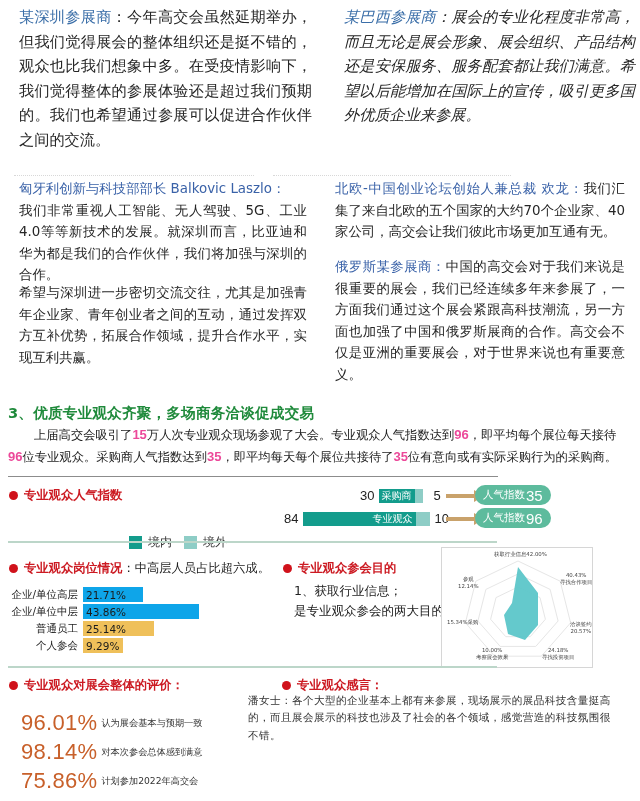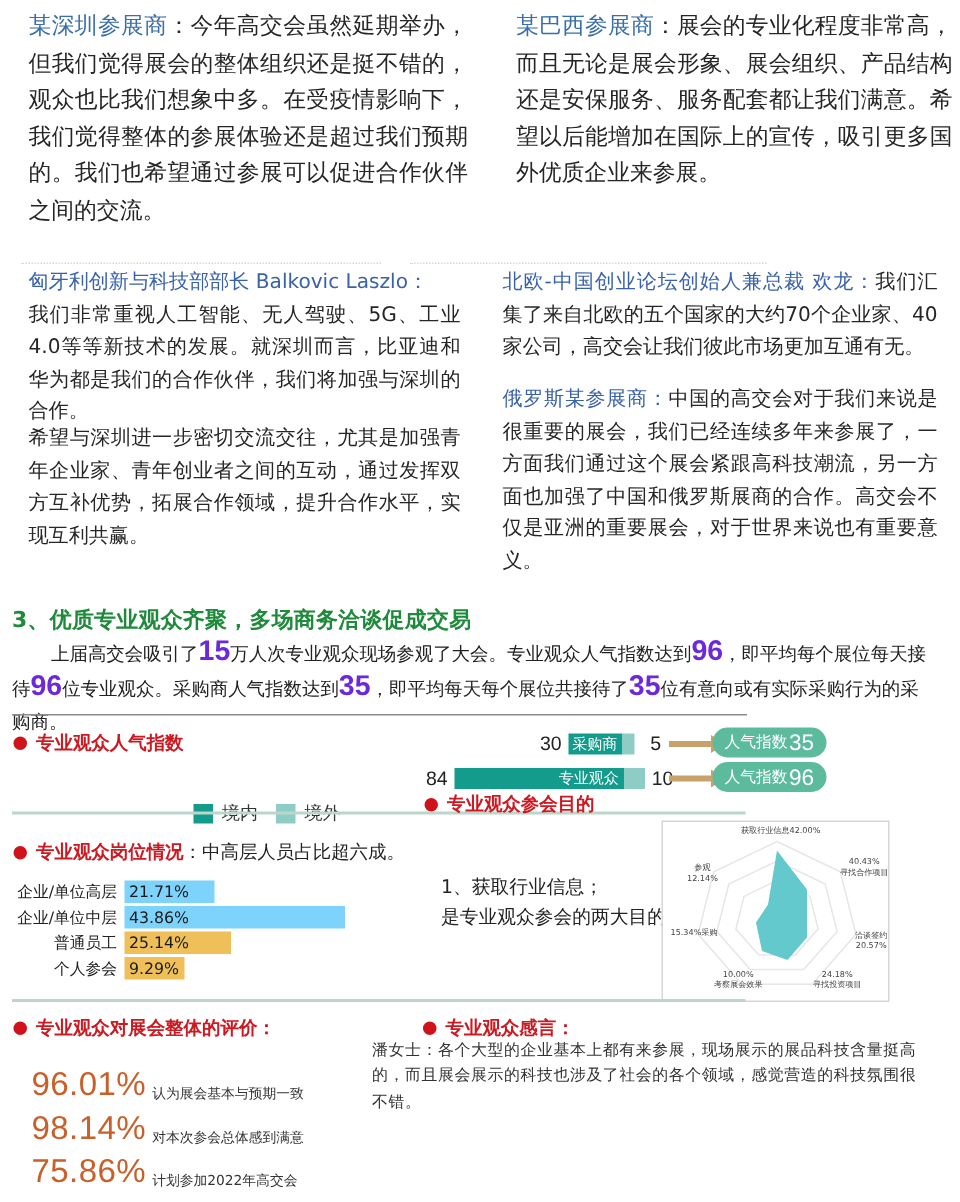--- a/index.html
+++ b/index.html
@@ -8,21 +8,21 @@
 
   .quote { position: absolute; font-size: 15.2px; line-height: 24.5px; color: #262626; text-align: justify; }
   .quote .who { color: #3a6ea8; }
   .q-small { font-size: 13.4px; line-height: 21.6px; }
   .q-small .who { color: #3a62a8; }
 
   .dotline { position: absolute; top: 175px; height: 0; border-top: 1px dotted #d8d8d8; }
 
   .sec-title { position: absolute; left: 8px; top: 404px; font-size: 14.6px; font-weight: bold; color: #1f8a3b; letter-spacing: 0.2px; }
   .sec-para { position: absolute; left: 8px; width: 610px; font-size: 12.3px; line-height: 22px; color: #222; }
-  .sec-para .big { color: #6d28d9; font-weight: bold; font-size: 19px; font-family: "Liberation Sans", sans-serif; }
+  .sec-para .big { color: #ec4899; font-weight: bold; font-size: 13px; font-family: "Liberation Sans", sans-serif; }
 
   .hr { position: absolute; left: 8px; width: 490px; height: 1px; background: #8c8c8c; }
   .hr-green { position: absolute; left: 8px; width: 489px; height: 2px; background: #bcd6c9; }
 
   .bullet-title { position: absolute; display: flex; align-items: center; font-size: 12.3px; font-weight: bold; color: #cc1a22; }
   .dot { width: 9px; height: 9px; border-radius: 50%; background: #d0121b; margin-right: 6px; flex: none; }
   .bullet-title .sub { color: #222; font-weight: normal; }
 
   .legend { position: absolute; display: flex; align-items: center; font-size: 12px; color: #333; }
   .legend .sw { width: 13px; height: 13px; margin-right: 6px; }
@@ -30,41 +30,41 @@
 
   .bar-row { position: absolute; display: flex; align-items: center; font-size: 13px; color: #222; font-family: "Liberation Sans", sans-serif; }
   .bar-dom { height: 14px; background: #139c8c; color: #fff; font-size: 10px; display: flex; align-items: center; justify-content: flex-end; padding-right: 4px; }
   .bar-for { height: 14px; background: #8ecdc6; }
   .arrow { position: absolute; width: 38px; height: 12px; }
   .pill { position: absolute; height: 20px; border-radius: 10px; background: #5dbb9d; color: #fff; font-size: 10.5px; display: flex; align-items: center; padding: 0 8px; }
   .pill .num { font-size: 15px; margin-left: 1px; font-family: "Liberation Sans", sans-serif; }
 
   .hbar-label { position: absolute; font-size: 10.5px; color: #222; text-align: right; width: 78px; }
   .hbar { position: absolute; height: 15px; font-size: 10.5px; color: #1b1b1b; display: flex; align-items: center; padding-left: 3px; }
-  .hbar.blue { background: #7dd3fc; }
+  .hbar.blue { background: #0ea5e9; }
   .hbar.gold { background: #efc05a; }
 
   .purpose { position: absolute; left: 294px; top: 581px; font-size: 12.5px; line-height: 19.5px; color: #222; }
 
   .radar-box { position: absolute; left: 441px; top: 547px; width: 152px; height: 121px; border: 1px solid #d6d6d6; background: #fff; }
   .radar-label { position: absolute; font-size: 5.4px; color: #444; line-height: 6.5px; text-align: center; white-space: nowrap; }
 
-  .eval-row { position: absolute; display: flex; align-items: flex-end; }
+  .eval-row { position: absolute; display: flex; align-items: center; }
   .eval-pct { font-family: "Liberation Sans", sans-serif; font-size: 22px; color: #c8602a; letter-spacing: 0.3px; }
   .eval-txt { font-size: 9.2px; color: #333; margin-left: 4px; }
 
   .feel { position: absolute; left: 248px; top: 692px; width: 368px; font-family: "DejaVu Serif", "Liberation Serif", serif; font-size: 10.6px; line-height: 17.4px; color: #333; letter-spacing: 0.4px; }
 </style>
 </head>
 <body>
 
 <div class="quote" style="left:19px; top:5px; width:293px;">
   <span class="who">某深圳参展商</span><span>：今年高交会虽然延期举办，但我们觉得展会的整体组织还是挺不错的，观众也比我们想象中多。在受疫情影响下，我们觉得整体的参展体验还是超过我们预期的。我们也希望通过参展可以促进合作伙伴之间的交流。</span>
 </div>
-<div class="quote" style="left:344px; top:5px; width:291px;">
+<div class="quote" style="left:344px; top:5px; width:291px;font-style:italic;">
   <span class="who">某巴西参展商</span><span>：展会的专业化程度非常高，而且无论是展会形象、展会组织、产品结构还是安保服务、服务配套都让我们满意。希望以后能增加在国际上的宣传，吸引更多国外优质企业来参展。</span>
 </div>
 
 <div class="dotline" style="left:14px; width:240px;"></div>
 <div class="dotline" style="left:273px; width:238px;"></div>
 
 <div class="quote q-small" style="left:19px; top:178px; width:288px;">
   <div class="who">匈牙利创新与科技部部长 Balkovic Laszlo：</div>
   <div>我们非常重视人工智能、无人驾驶、5G、工业4.0等等新技术的发展。就深圳而言，比亚迪和华为都是我们的合作伙伴，我们将加强与深圳的合作。</div>
 </div>
@@ -136,27 +136,27 @@
 
 <div class="bullet-title" style="left:9px; top:560px;">
   <span class="dot"></span>
   <span>专业观众岗位情况</span>
     <span class="sub">：中高层人员占比超六成。</span>
 </div>
 
 <div class="hbar-label" style="left:0; top:588px;">企业/单位高层</div>
 <div class="hbar blue" style="left:83px; top:587px; width:60px;">21.71%</div>
 <div class="hbar-label" style="left:0; top:605px;">企业/单位中层</div>
-<div class="hbar blue" style="left:83px; top:604px; width:147px;">43.86%</div>
+<div class="hbar blue" style="left:83px; top:604px; width:116px;">43.86%</div>
 <div class="hbar-label" style="left:0; top:622px;">普通员工</div>
 <div class="hbar gold" style="left:83px; top:621px; width:71px;">25.14%</div>
 <div class="hbar-label" style="left:0; top:639px;font-family:Liberation Mono, monospace;">个人参会</div>
 <div class="hbar gold" style="left:83px; top:638px; width:40px;">9.29%</div>
 
-<div class="bullet-title" style="left:283px; top:528px;">
+<div class="bullet-title" style="left:283px; top:560px;">
   <span class="dot"></span>
   <span>专业观众参会目的</span>
 </div>
 <div class="purpose">
   <div>1、获取行业信息；</div>
   <div>是专业观众参会的两大目的。</div>
 </div>
 
 <div class="radar-box">
   <svg width="152" height="121" viewBox="0 0 152 121" style="position:absolute; left:0; top:0;">

